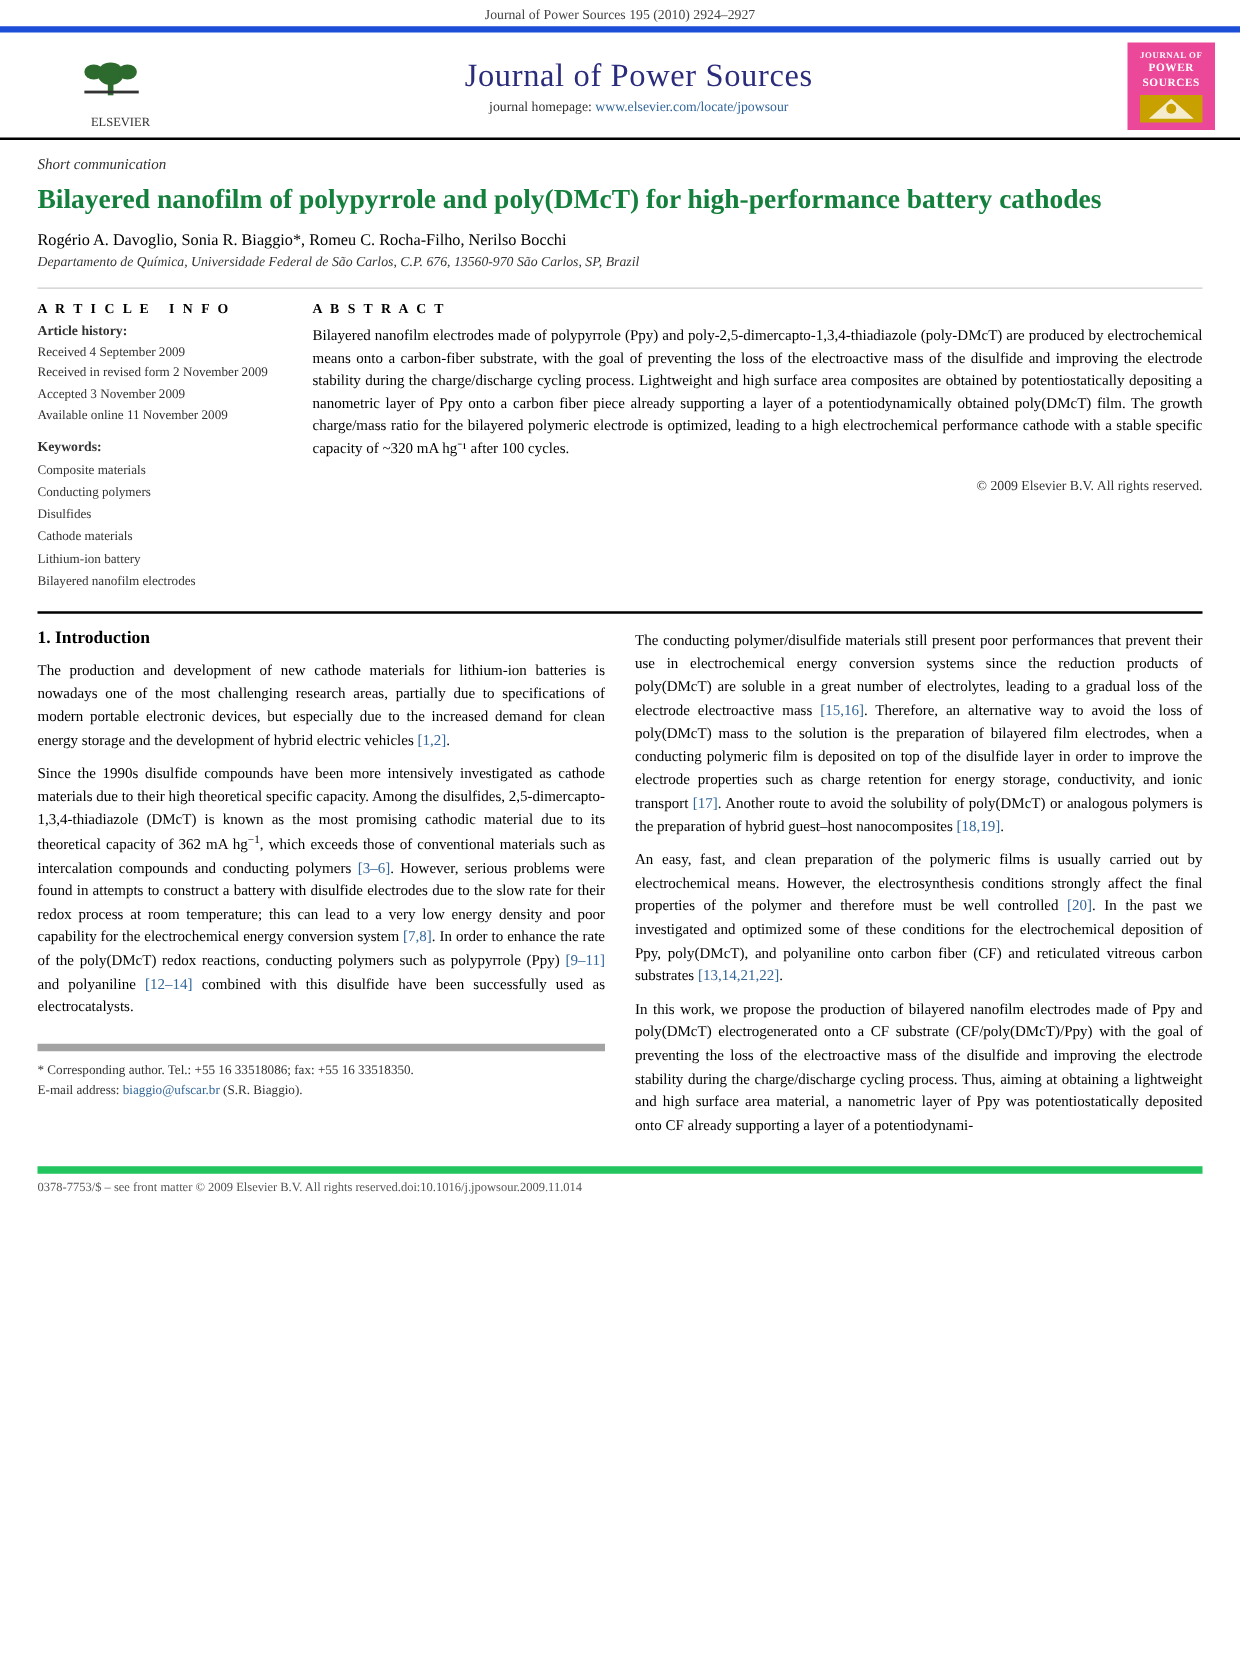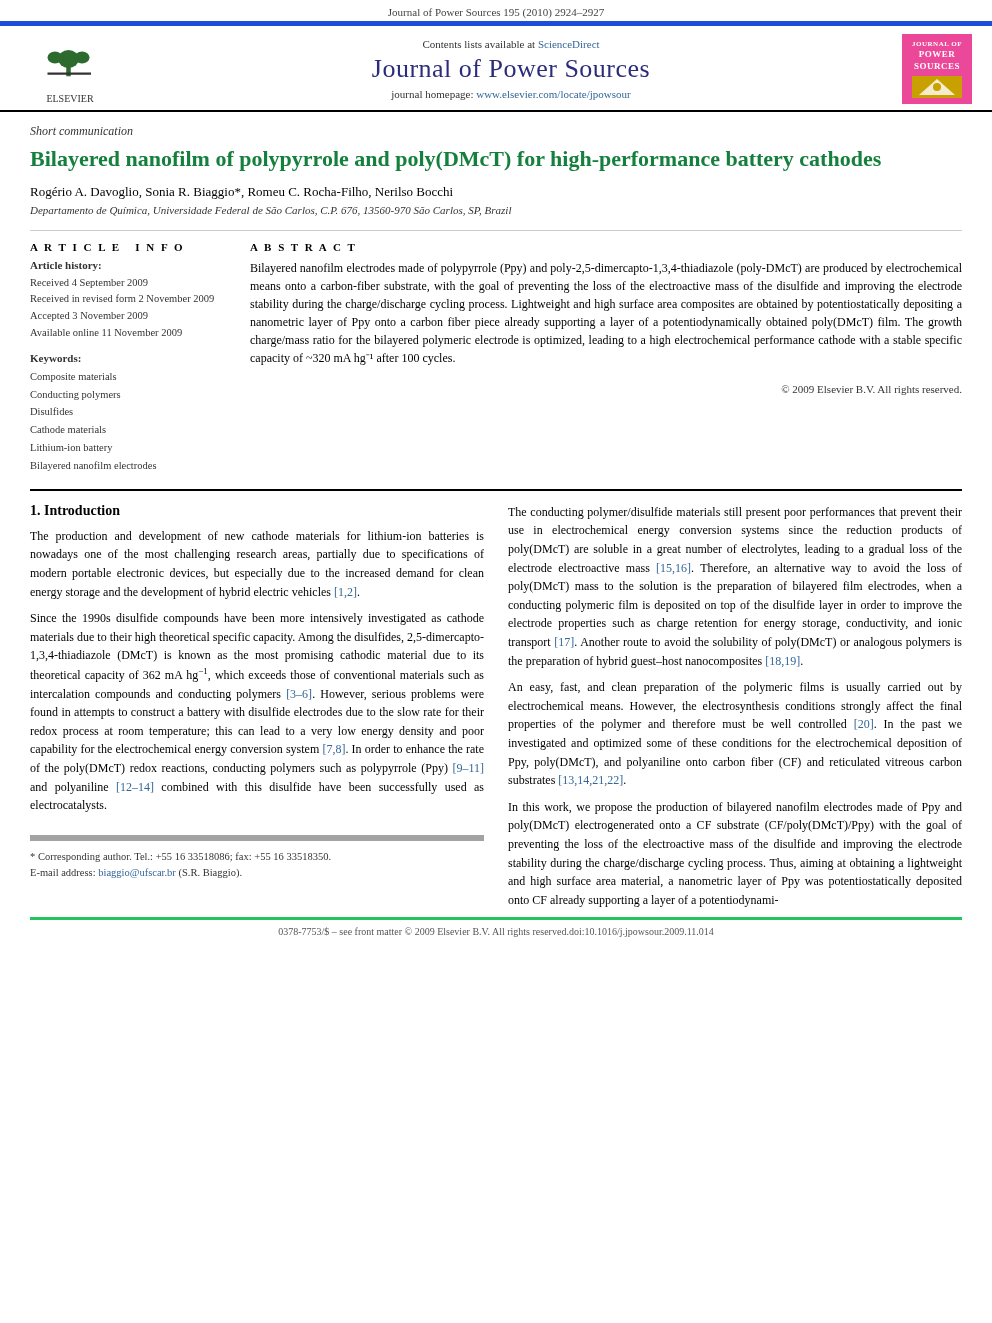--- a/index.html
+++ b/index.html
@@ -76,21 +76,21 @@
       color: #fff;
       font-size: 9px;
       font-weight: bold;
       text-align: center;
       flex-shrink: 0;
     }
     
     .elsevier-area {
       display: flex;
       flex-direction: column;
-      align-items: center;
+      align-items: flex-end;
       width: 100px;
       gap: 10px;
     }
     
     .article-content {
       padding: 12px 30px 20px 30px;
     }
     .short-communication {
       font-size: 12px;
       color: #333;
@@ -210,27 +210,27 @@
       border-top: 6px solid #a3a3a3;
       margin-top: 20px;
       padding-top: 8px;
     }
     .footnote-text {
       font-size: 10.5px;
       color: #333;
       line-height: 1.5;
     }
     .bottom-bar {
-      border-top: 3px solid #22c55e;
-      margin-top: 0;
+      border-top: 6px solid #22c55e;
+      margin-top: 16px;
       padding-top: 6px;
       font-size: 10px;
       color: #555;
       display: flex;
-      justify-content: center;
+      justify-content: flex-start;
       align-items: center;
     }
     
     .elsevier-tree-svg {
       width: 60px;
       height: 45px;
     }
     sup { font-size: 9px; }
   </style>
 </head>
@@ -250,24 +250,20 @@
         <rect x="35" y="40" width="6" height="15" fill="#2d6a2d"></rect>
         <ellipse cx="38" cy="32" rx="14" ry="12" fill="#2d6a2d"></ellipse>
         <ellipse cx="20" cy="30" rx="10" ry="8" fill="#2d6a2d"></ellipse>
         <ellipse cx="56" cy="30" rx="10" ry="8" fill="#2d6a2d"></ellipse>
         <rect x="10" y="50" width="58" height="3" fill="#333"></rect>
       </svg>
       <div class="elsevier-logo-text">ELSEVIER</div>
     </div>
 
     <div class="journal-header-center">
-      <div class="contents-line">
-        <span>Contents lists available at</span>
-        <a class="sciencedirect-link" href="#">ScienceDirect</a>
-      </div>
       <div class="journal-title">Journal of Power Sources</div>
       <div class="homepage-line">
         <span>journal homepage:</span>
         <a class="homepage-link" href="#">www.elsevier.com/locate/jpowsour</a>
       </div>
     </div>
 
     <div class="journal-badge">
       <div style="font-size:7px; font-weight:bold; letter-spacing:0.5px; line-height:1.3;">JOURNAL OF</div>
       <div style="font-size:9px; font-weight:bold; letter-spacing:0.5px; line-height:1.3;">POWER</div>

